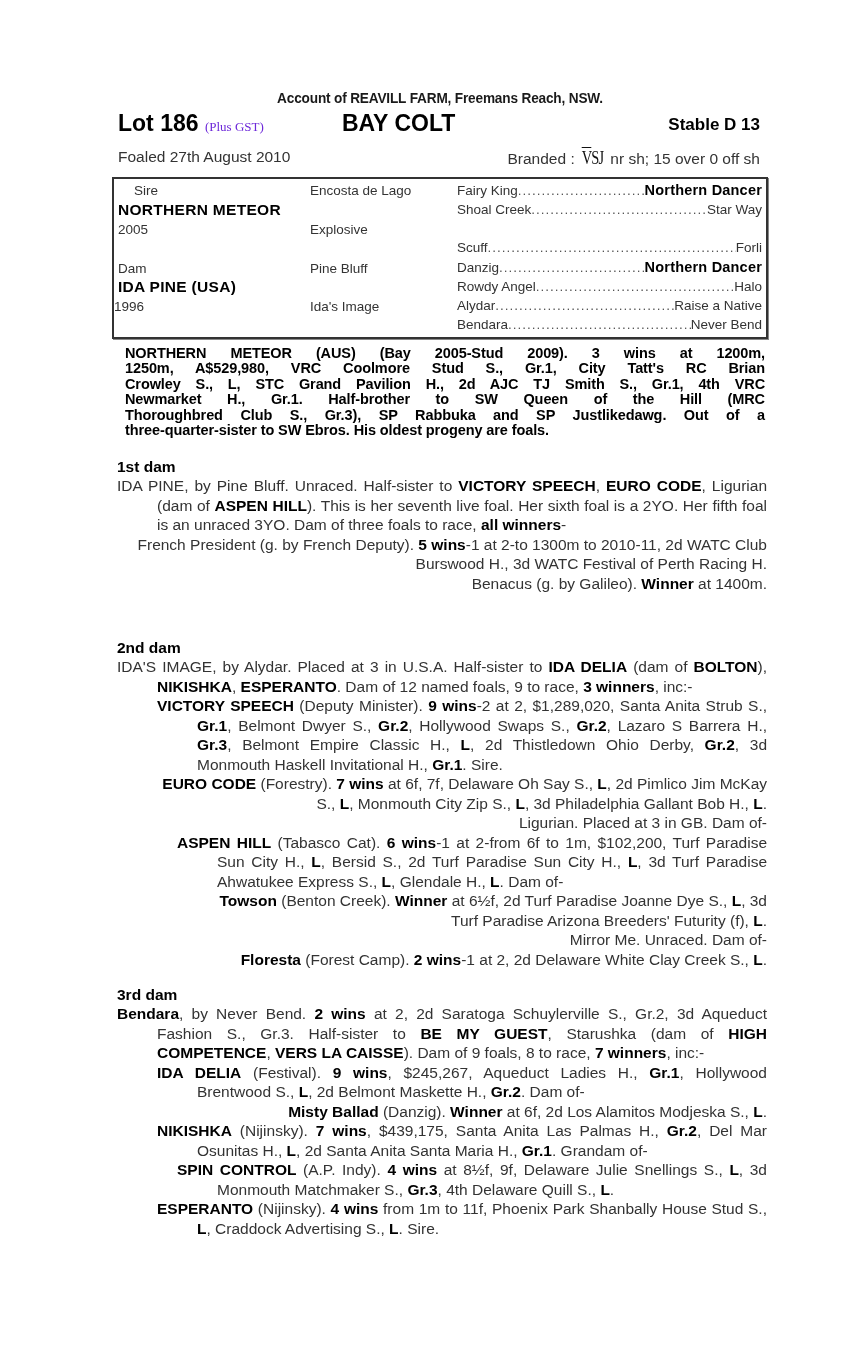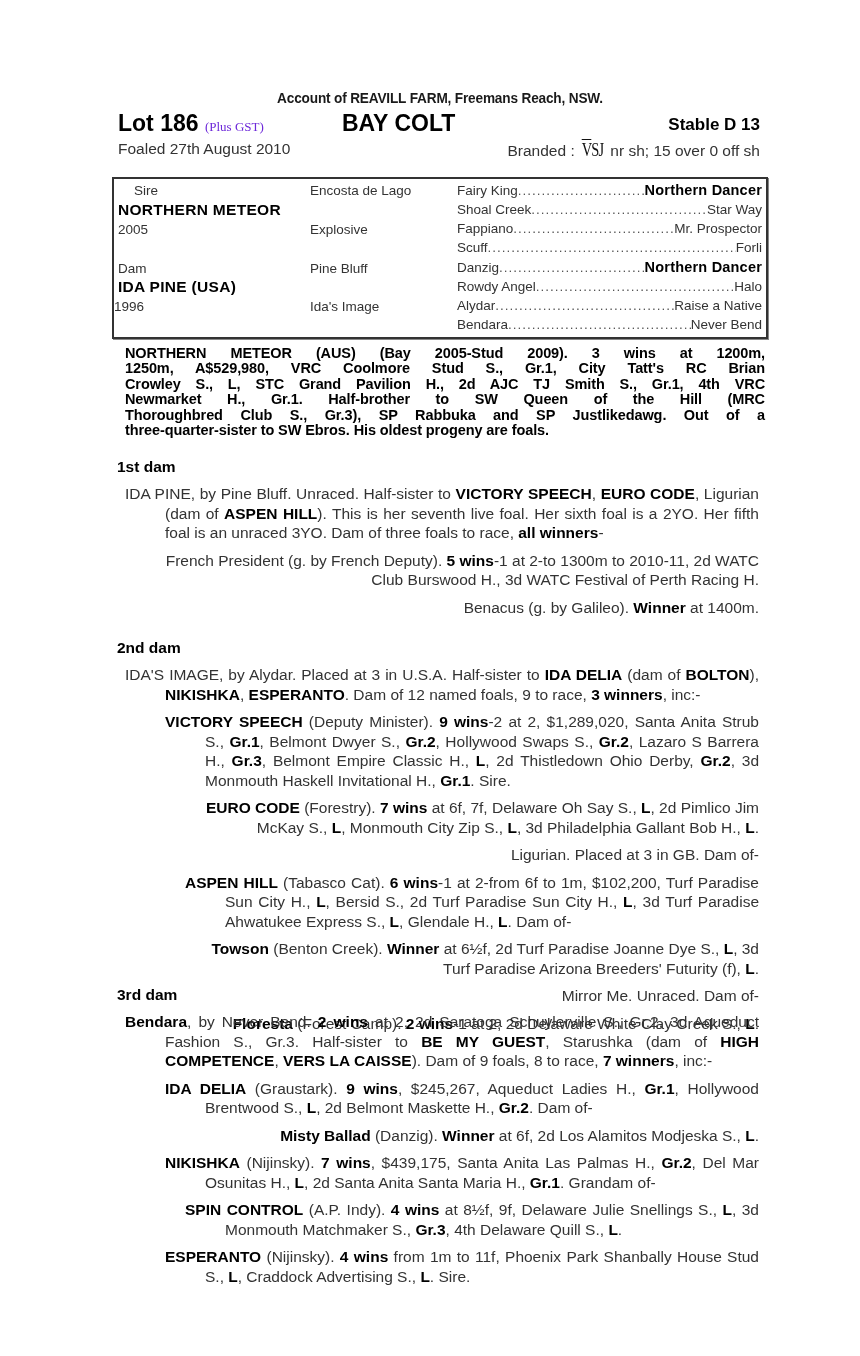--- a/index.html
+++ b/index.html
@@ -6,21 +6,21 @@
   body { width: 860px; height: 1356px; position: relative; overflow: hidden;
          font-family: "Liberation Sans", sans-serif; color: #1a1a1a; }
   .page { position: absolute; left: 112px; top: 88px; width: 656px; }
   .account { text-align: center; font-weight: bold; font-size: 15.5px; letter-spacing: -0.2px;
              transform: scaleX(0.88); transform-origin: center; margin: 0; height: 20px; line-height: 20px; }
   .lotrow { position: relative; height: 26px; margin-top: 2px; }
   .lot { position: absolute; left: 6px; top: 0; font-weight: bold; font-size: 23px; line-height: 26px; color: #000; }
   .lot .gst { font-weight: normal; font-size: 13px; color: #6d28d9; font-family: Liberation Serif, serif; }
   .colt { position: absolute; left: 230px; top: 0; font-weight: bold; font-size: 23px; line-height: 26px; color: #000; }
   .stable { position: absolute; right: 8px; top: 3px; font-weight: bold; font-size: 17px; line-height: 24px; color: #000; }
-  .foalrow { position: relative; height: 24px; margin-top: 2px; }
+  .foalrow { position: relative; height: 24px; margin-top: 10px; }
   .foaled { position: absolute; left: 6px; top: 2px; font-size: 15.5px; color: #333; }
   .branded { position: absolute; right: 8px; top: 2px; font-size: 15.5px; color: #333; }
   .brand { font-family: "Liberation Serif", serif; font-size: 18px; color: #111; letter-spacing: -1px;
            display: inline-block; transform: scaleX(0.8); }
   .brand .ov { text-decoration: overline; }
 
   .ped { position: absolute; left: 112px; top: 177px; width: 652px; height: 158px;
          border: 2px solid #333; box-shadow: 1px 1px 0 #888; }
   .ped .c { position: absolute; font-size: 13.5px; color: #333; line-height: 16px; white-space: nowrap; }
   .ped .b { font-weight: 900; font-size: 15.5px; color: #000; letter-spacing: 0.3px; }
@@ -31,21 +31,21 @@
   .ped .r .rb { font-weight: 900; color: #000; font-size: 14.5px; letter-spacing: 0.2px; }
 
   .summary { position: absolute; left: 125px; top: 346px; width: 640px; font-family: "Liberation Sans", sans-serif;
              font-weight: 900; font-size: 14.5px; line-height: 15.4px; color: #000; text-align: justify;
              letter-spacing: -0.1px; }
   .summary span { display: block; text-align-last: justify; }
   .summary span.last { text-align-last: left; }
 
   .sec { position: absolute; left: 117px; width: 650px; font-size: 15.5px; color: #333; line-height: 19.5px; }
   .sec h3 { margin: 0; font-size: 15.5px; font-weight: 900; color: #000; line-height: 18px; }
-  .p { margin: 8px; text-align: justify; }
+  .p { margin: 0; text-align: justify; }
   .p b, .sec b { font-weight: 900; color: #000; }
   .l0 { padding-left: 40px; text-indent: -40px; }
   .l1 { padding-left: 60px; text-indent: -40px; }
   .l2 { padding-left: 80px; text-indent: -40px; }
   .l3 { padding-left: 100px; text-indent: -40px; }
   .l4 { padding-left: 120px; text-indent: -40px; }
   .nj { text-align: right; }
 </style>
 </head>
 <body>
@@ -82,25 +82,20 @@
 
   <div class="r" style="top:2px;">
       <span>Fairy King</span>
       <span class="dots"></span>
       <span class="rb">Northern Dancer</span>
     </div>
   <div class="r" style="top:21px;">
       <span>Shoal Creek</span>
       <span class="dots"></span>
       <span>Star Way</span>
-    </div>
-  <div class="r" style="top:40px;">
-      <span>Fappiano</span>
-      <span class="dots"></span>
-      <span>Mr. Prospector</span>
     </div>
   <div class="r" style="top:59px;">
       <span>Scuff</span>
       <span class="dots"></span>
       <span>Forli</span>
     </div>
   <div class="r" style="top:79px;">
       <span>Danzig</span>
       <span class="dots"></span>
       <span class="rb">Northern Dancer</span>
@@ -146,18 +141,18 @@
   <p class="p l1 nj">Ligurian. Placed at 3 in GB. Dam of-</p>
   <p class="p l3"><b>ASPEN HILL</b><span> (Tabasco Cat). </span><b>6 wins</b><span>-1 at 2-from 6f to 1m, $102,200, Turf Paradise Sun City H., </span><b>L</b><span>, Bersid S., 2d Turf Paradise Sun City H., </span><b>L</b><span>, 3d Turf Paradise Ahwatukee Express S., </span><b>L</b><span>, Glendale H., </span><b>L</b><span>. Dam of-</span></p>
   <p class="p l4 nj"><b>Towson</b><span> (Benton Creek). </span><b>Winner</b><span> at 6½f, 2d Turf Paradise Joanne Dye S., </span><b>L</b><span>, 3d Turf Paradise Arizona Breeders' Futurity (f), </span><b>L</b><span>.</span></p>
   <p class="p l1 nj">Mirror Me. Unraced. Dam of-</p>
   <p class="p l3 nj"><b>Floresta</b><span> (Forest Camp). </span><b>2 wins</b><span>-1 at 2, 2d Delaware White Clay Creek S., </span><b>L</b><span>.</span></p>
 </div>
 
 <div class="sec" style="top:986px;">
   <h3>3rd dam</h3>
   <p class="p l0"><b>Bendara</b><span>, by Never Bend. </span><b>2 wins</b><span> at 2, 2d Saratoga Schuylerville S., Gr.2, 3d Aqueduct Fashion S., Gr.3. Half-sister to </span><b>BE MY GUEST</b><span>, Starushka (dam of </span><b>HIGH COMPETENCE</b><span>, </span><b>VERS LA CAISSE</b><span>). Dam of 9 foals, 8 to race, </span><b>7 winners</b><span>, inc:-</span></p>
-  <p class="p l2"><b>IDA DELIA</b><span> (Graustark). </span><b>9 wins</b><span>, $245,267, Aqueduct Ladies H., </span><b>Gr.1</b><span>, Hollywood Brentwood S., </span><b>L</b><span>, 2d Belmont Maskette H., </span><b>Gr.2</b><span>. Dam of-</span></p>
+  <p class="p l2"><b>IDA DELIA</b><span> (Festival). </span><b>9 wins</b><span>, $245,267, Aqueduct Ladies H., </span><b>Gr.1</b><span>, Hollywood Brentwood S., </span><b>L</b><span>, 2d Belmont Maskette H., </span><b>Gr.2</b><span>. Dam of-</span></p>
   <p class="p l3 nj"><b>Misty Ballad</b><span> (Danzig). </span><b>Winner</b><span> at 6f, 2d Los Alamitos Modjeska S., </span><b>L</b><span>.</span></p>
   <p class="p l2"><b>NIKISHKA</b><span> (Nijinsky). </span><b>7 wins</b><span>, $439,175, Santa Anita Las Palmas H., </span><b>Gr.2</b><span>, Del Mar Osunitas H., </span><b>L</b><span>, 2d Santa Anita Santa Maria H., </span><b>Gr.1</b><span>. Grandam of-</span></p>
   <p class="p l3"><b>SPIN CONTROL</b><span> (A.P. Indy). </span><b>4 wins</b><span> at 8½f, 9f, Delaware Julie Snellings S., </span><b>L</b><span>, 3d Monmouth Matchmaker S., </span><b>Gr.3</b><span>, 4th Delaware Quill S., </span><b>L</b><span>.</span></p>
   <p class="p l2"><b>ESPERANTO</b><span> (Nijinsky). </span><b>4 wins</b><span> from 1m to 11f, Phoenix Park Shanbally House Stud S., </span><b>L</b><span>, Craddock Advertising S., </span><b>L</b><span>. Sire.</span></p>
 </div>
 
 </body></html>

